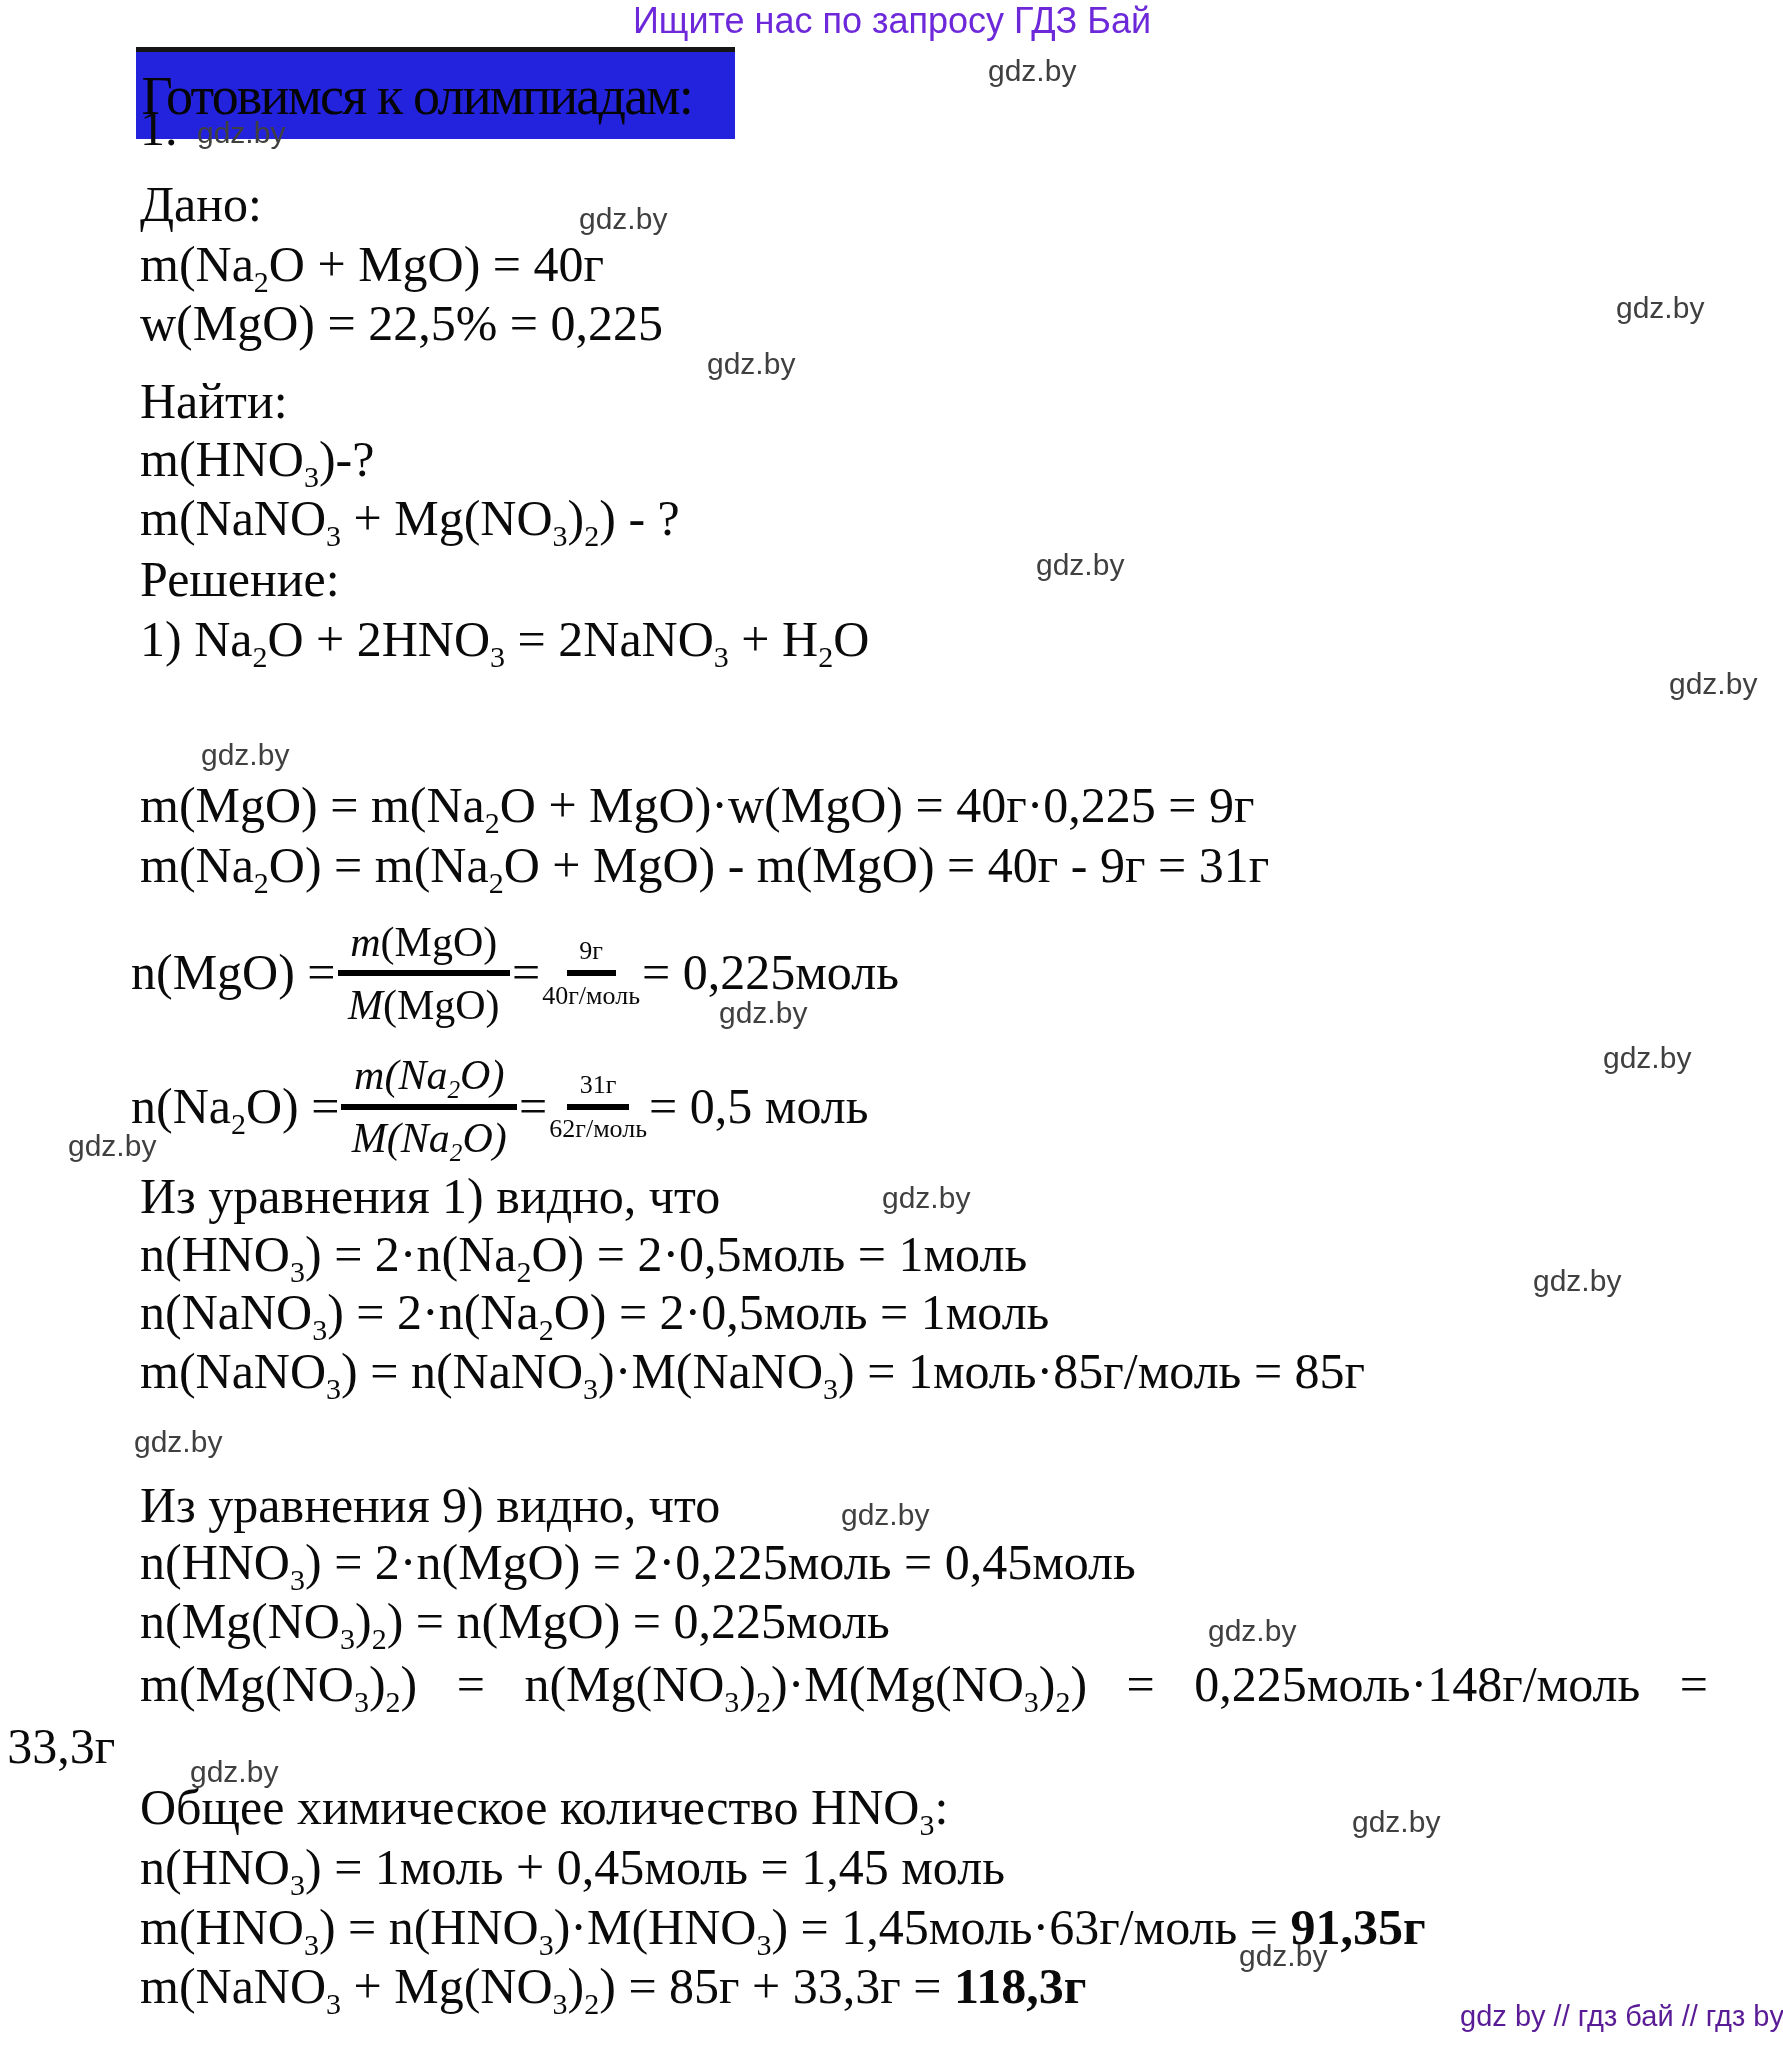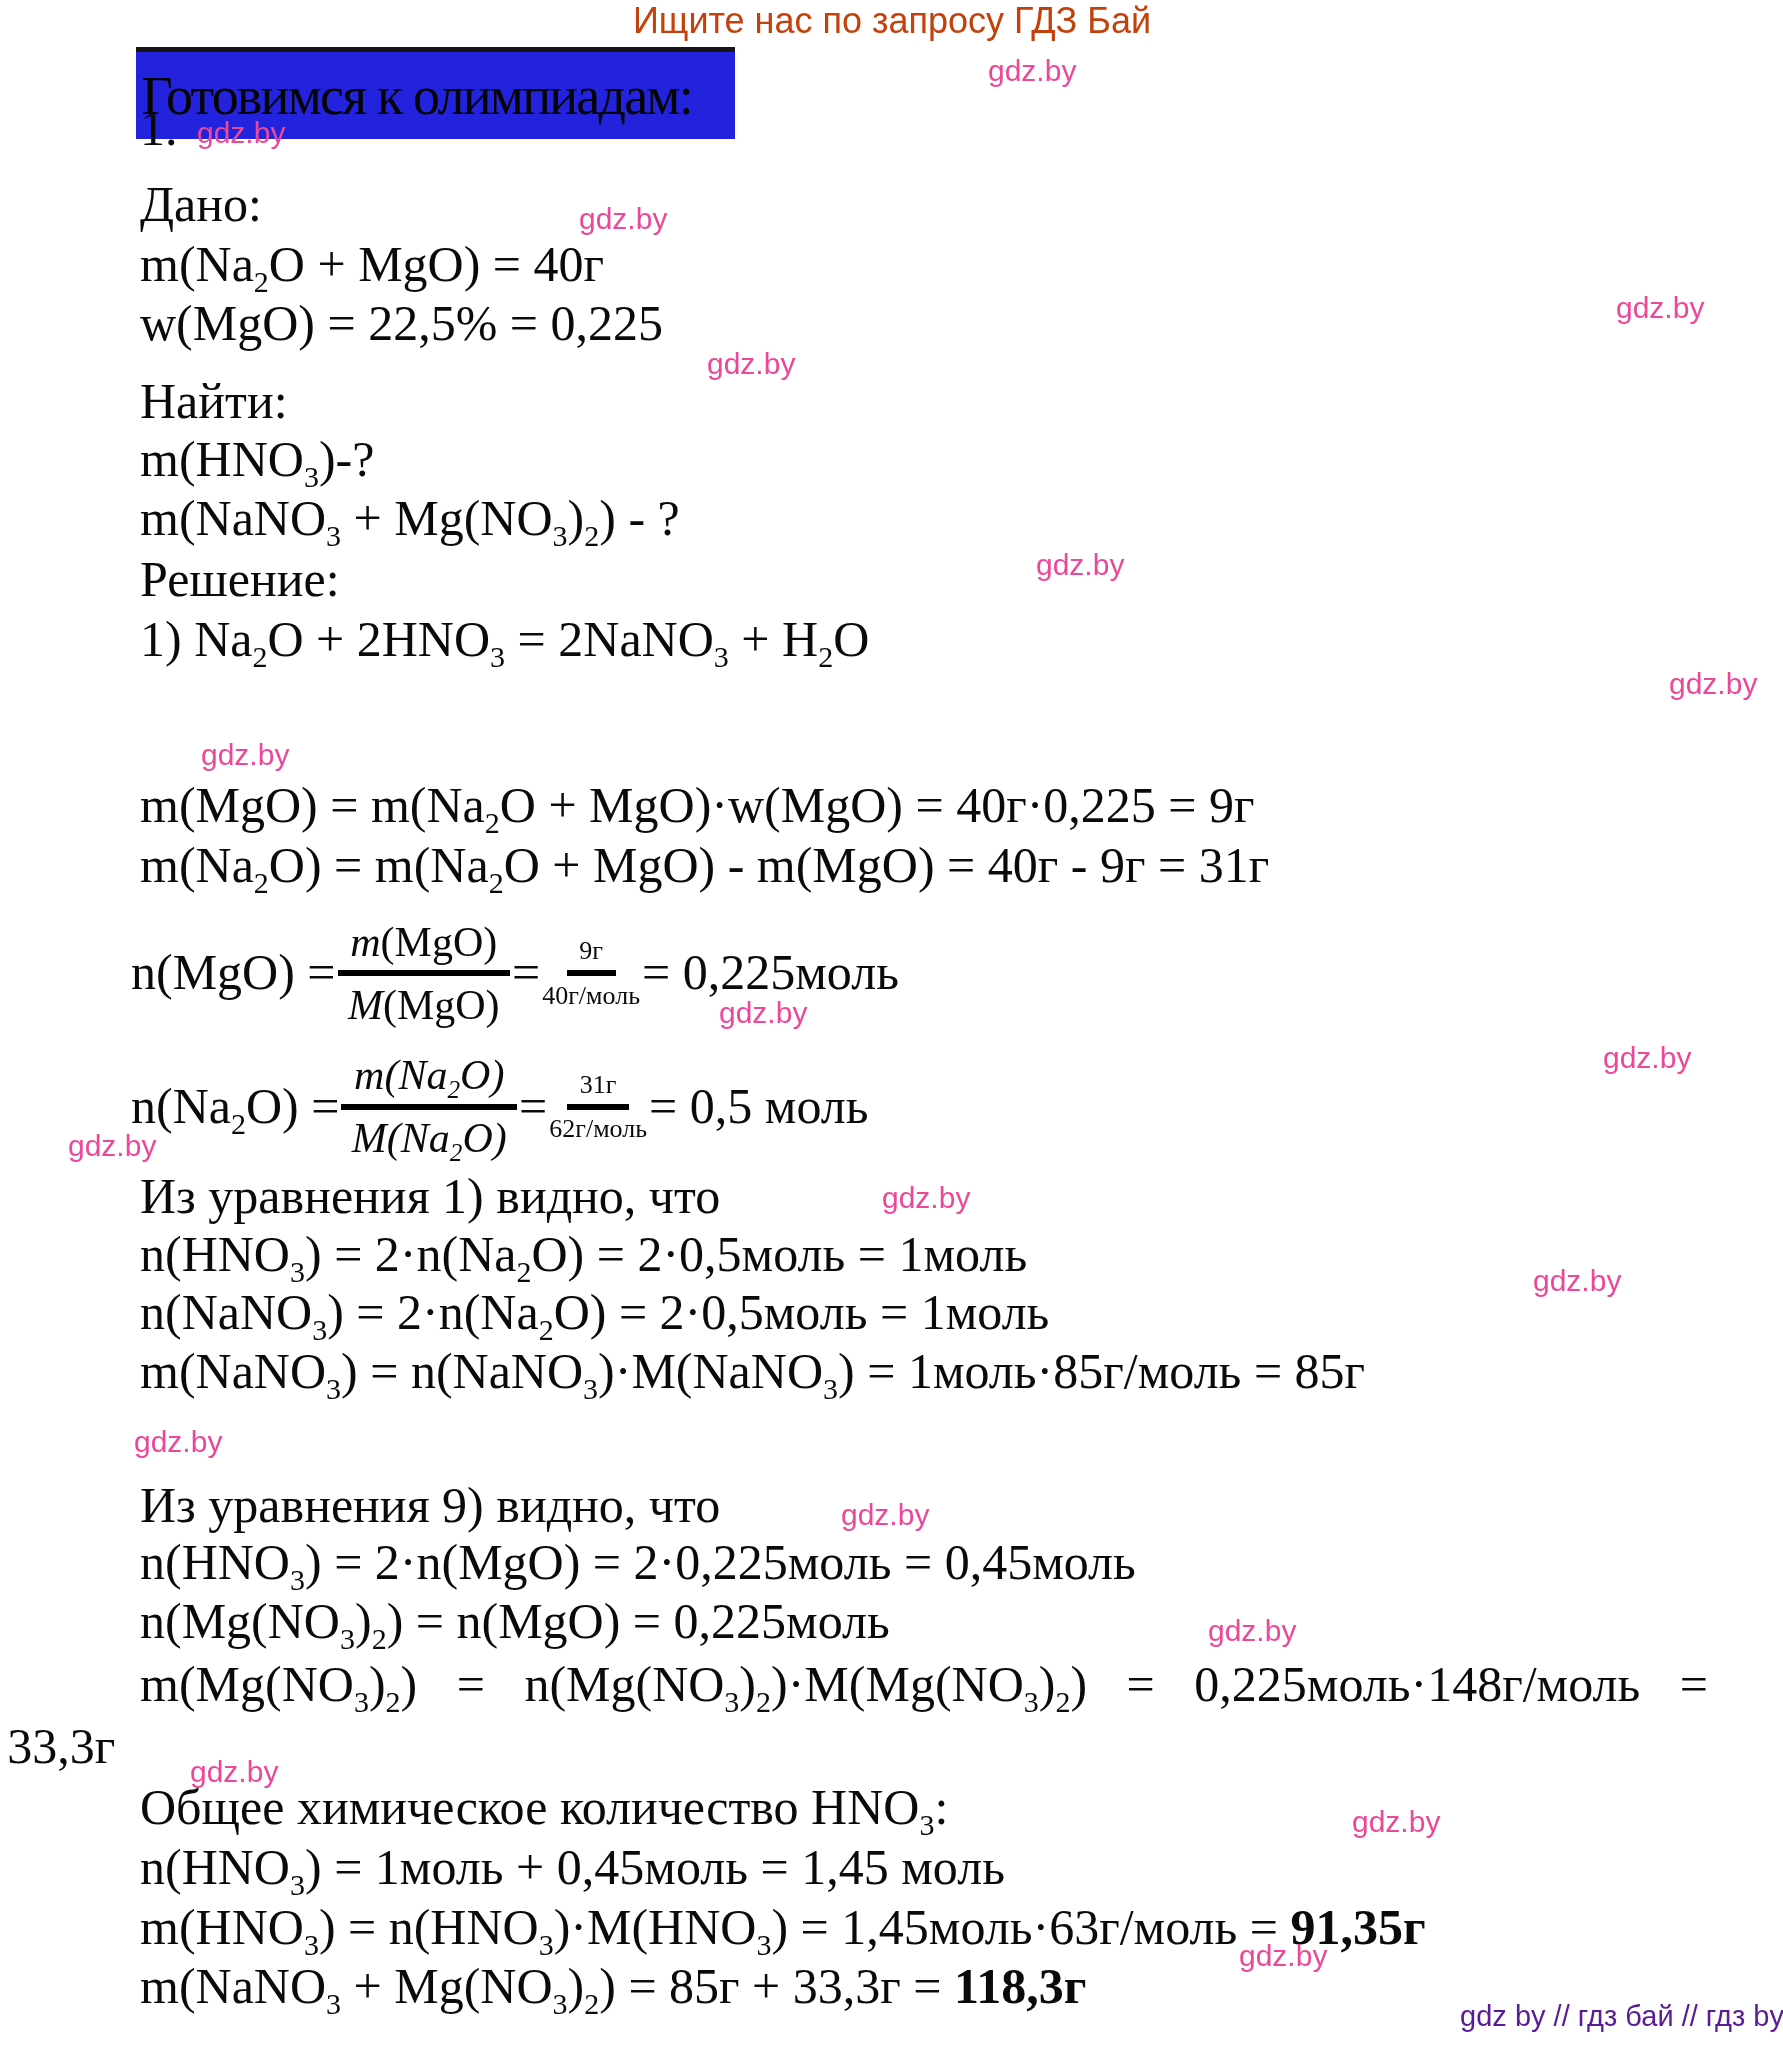--- a/index.html
+++ b/index.html
@@ -46,36 +46,36 @@
   .frac{
     display:inline-flex;flex-direction:column;align-items:center;
     font-size:42px;line-height:1.15;text-align:center;
   }
   .frac .num{border-bottom:6.3px solid #000;padding:1.8px 12.7px 4.5px;}
   .frac .den{padding-top:4.5px;}
   .frac.cm{font-size:26px;}
   .wm{
     position:absolute;
     font-family:"Liberation Sans","DejaVu Sans",sans-serif;
-    font-size:30px;line-height:1;color:#ec4899;white-space:nowrap;
+    font-size:30px;line-height:1;color:#404040;white-space:nowrap;
   }
   .footer{
     position:absolute;top:2001px;left:0;width:100%;
     text-align:right;
     font-family:"Liberation Sans","DejaVu Sans",sans-serif;
     font-size:29px;line-height:1.05;
     color:#5a1b96;
   }
 </style>
 </head>
 <body>
 
 <div class="doc">
 
-  <div class="promo" style="color: #c2410c;">Ищите нас по запросу ГДЗ Бай</div>
+  <div class="promo" style="color: #6d28d9;">Ищите нас по запросу ГДЗ Бай</div>
 
   <div class="header-bar" style="background: rgb(35, 35, 222);">
     <span class="header-text">Готовимся к олимпиадам:</span>
   </div>
 
   <div class="line" style="top:101px">1.</div>
 
   <div class="line" style="top:177px">Дано:</div>
   <div class="line" style="top:237px">m(Na<sub>2</sub>O + MgO) = 40г</div>
   <div class="line" style="top:296px">w(MgO) = 22,5% = 0,225</div>

